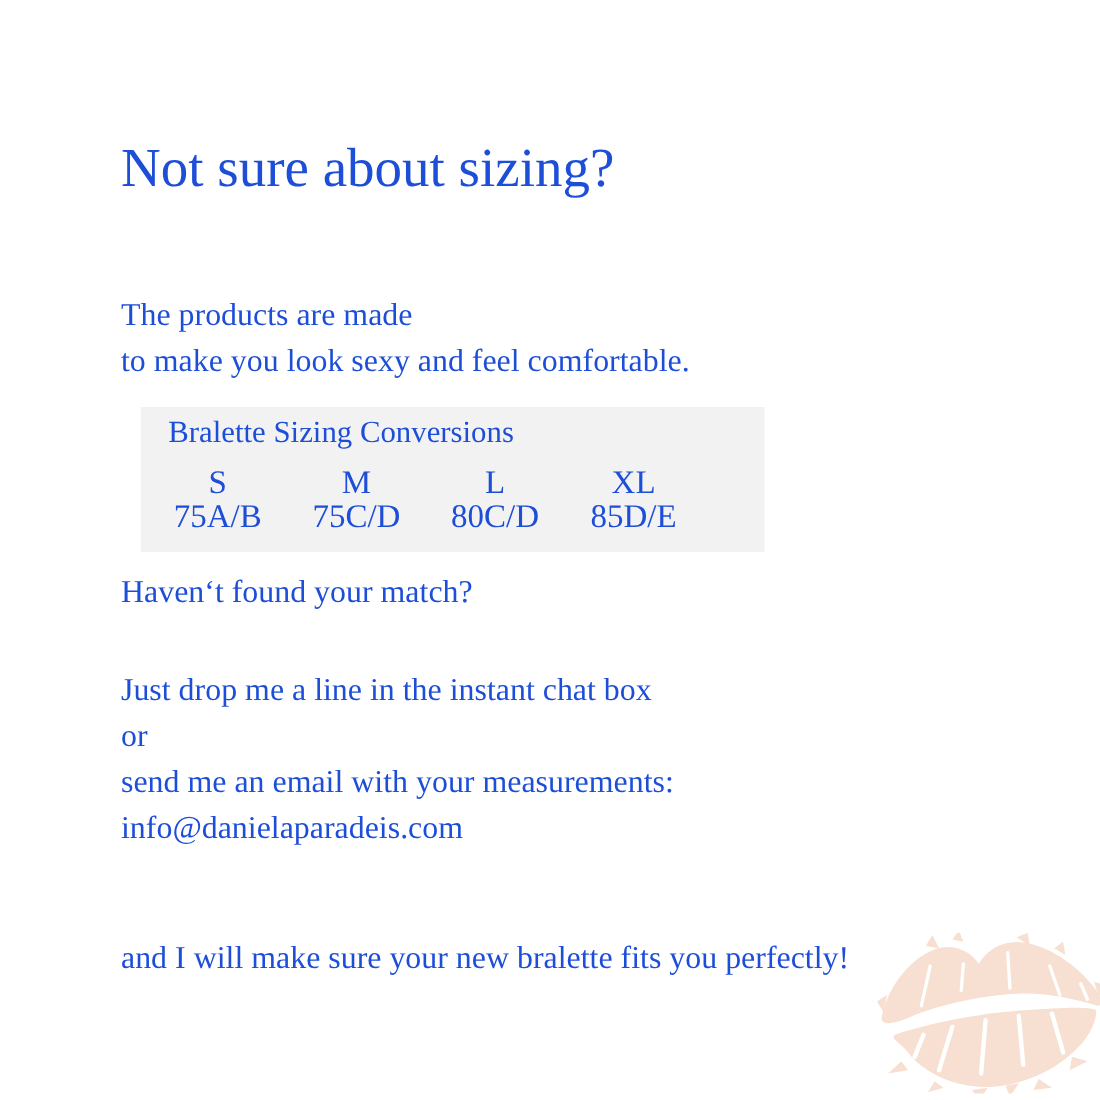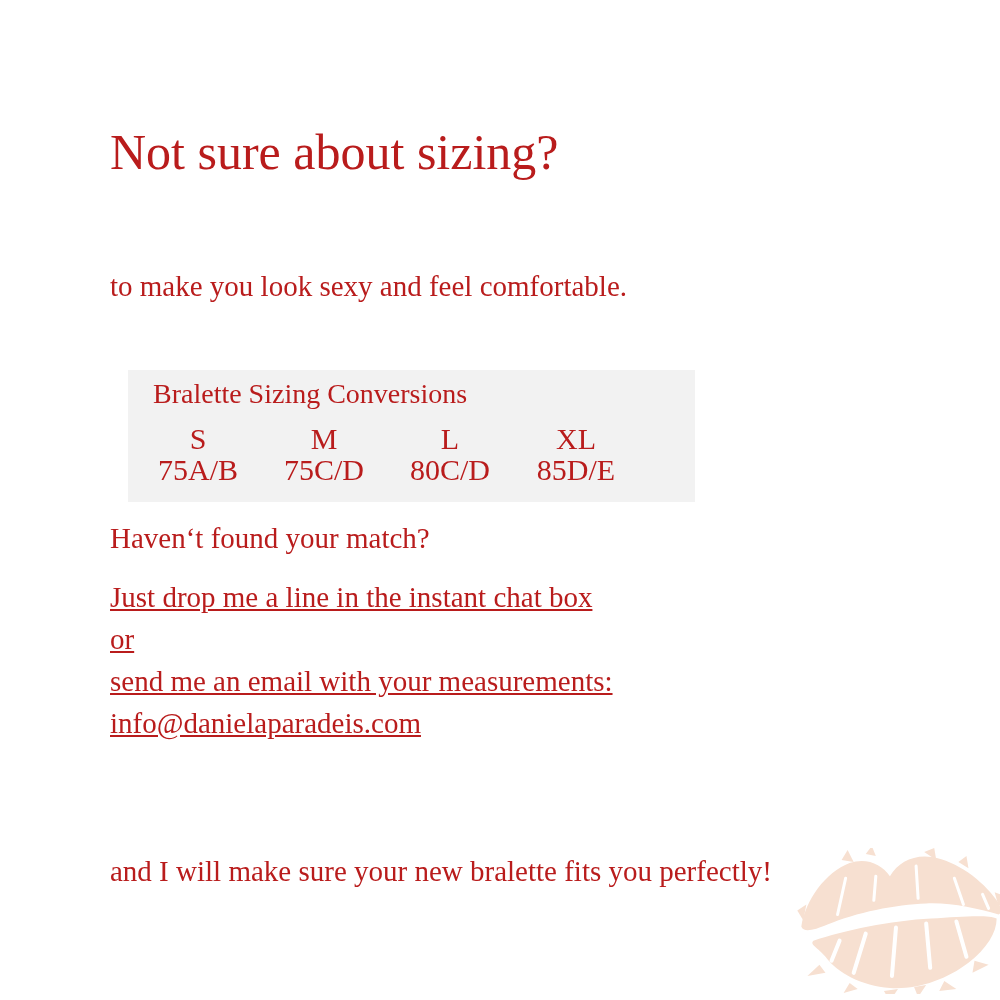--- a/index.html
+++ b/index.html
@@ -7,21 +7,21 @@
     padding: 0;
     background: #ffffff;
   }
   .canvas {
     position: relative;
     width: 1000px;
     height: 1000px;
     background: #ffffff;
     overflow: hidden;
     font-family: "Liberation Serif", "DejaVu Serif", serif;
-    color: #b91c1c;
+    color: #1d4ed8;
   }
   .title {
     position: absolute;
     left: 110px;
     top: 125px;
     margin: 0;
     font-size: 50px;
     font-weight: 400;
     line-height: 1.1;
     letter-spacing: 0px;
@@ -29,21 +29,21 @@
   }
   .bodytext {
     position: absolute;
     left: 110px;
     font-size: 29px;
     line-height: 42px;
     white-space: nowrap;
   }
   .intro   { top: 265px; }
   .match   { top: 517px; font-family: Liberation Serif, serif; }
-  .contact { top: 576px; text-decoration: underline; }
+  .contact { top: 606px; }
   .closing { top: 850px; }
 
   .table-box {
     position: absolute;
     left: 128px;
     top: 370px;
     width: 567px;
     height: 132px;
     background: #f2f2f2;
     box-sizing: border-box;
@@ -77,20 +77,21 @@
   }
 </style>
 </head>
 <body>
 
 <div class="canvas">
 
   <h1 class="title">Not sure about sizing?</h1>
 
   <div class="bodytext intro">
+    <div>The products are made</div>
     <div>to make you look sexy and feel comfortable.</div>
   </div>
 
   <div class="table-box">
     <div class="table-caption">Bralette Sizing Conversions</div>
     <div class="size-grid">
       <div class="size-col">
         <div class="size-label">S</div>
         <div class="size-conversion">75A/B</div>
       </div>

